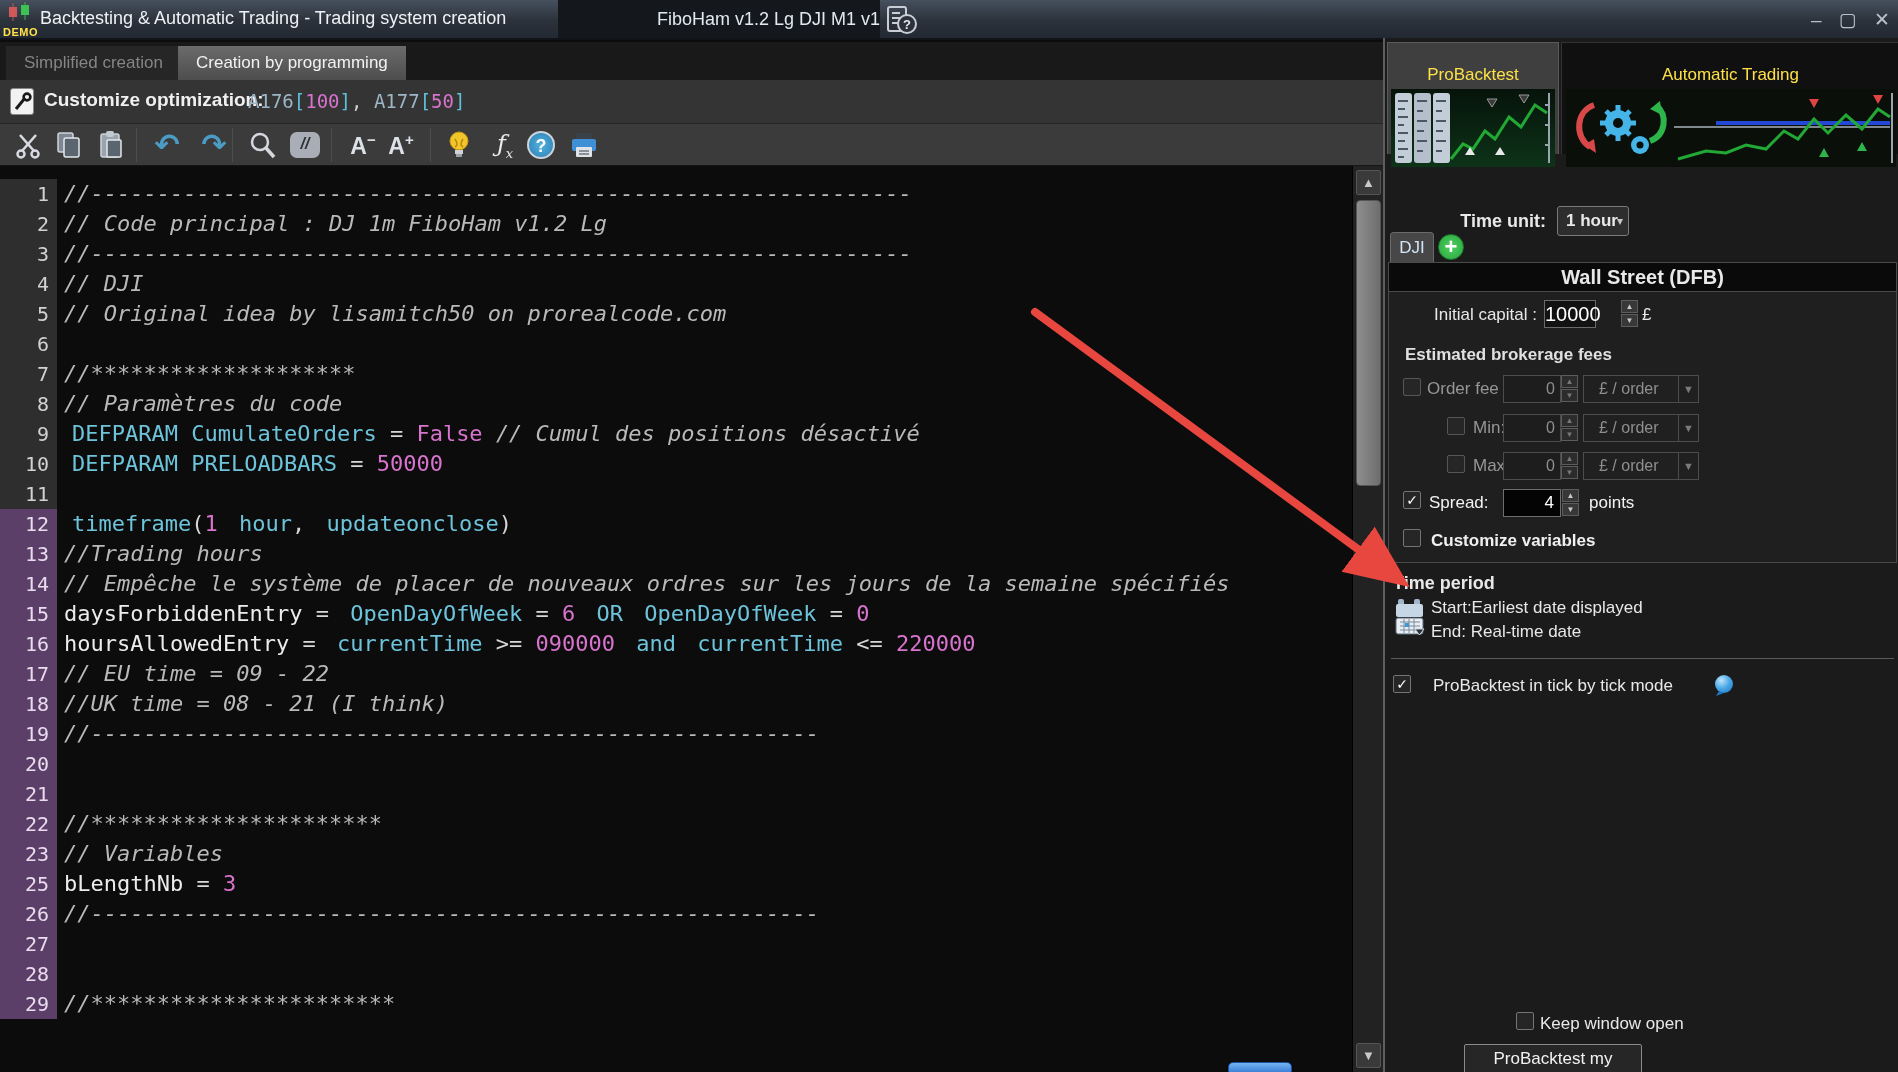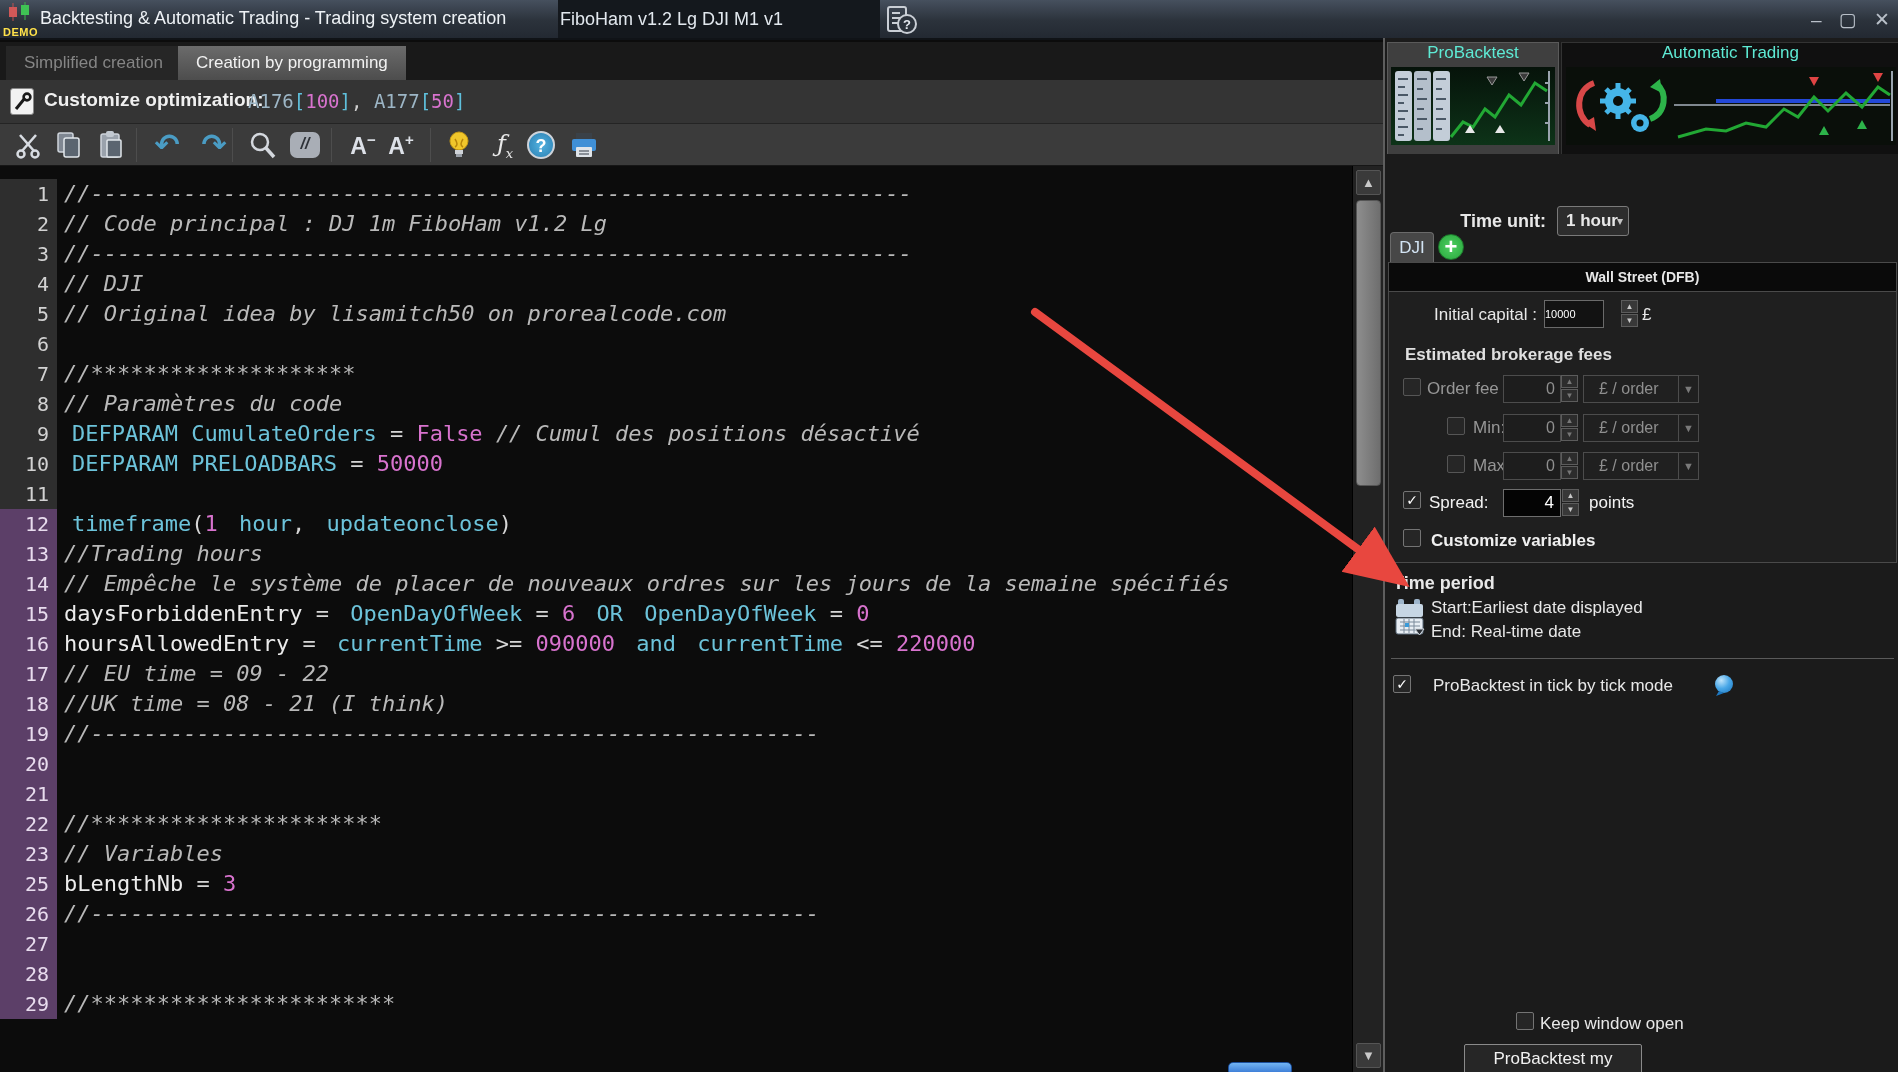--- a/index.html
+++ b/index.html
@@ -8,21 +8,21 @@
 
   
   #titlebar { position:absolute; left:0; top:0; width:1898px; height:40px;
     background:linear-gradient(#46505e,#2b323b 55%,#232932); border-bottom:2px solid #101317;
     color:#eef2f6; }
   #demo-badge { position:absolute; left:3px; top:2px; width:32px; height:36px; text-align:center; }
   #demo-badge .candles { height:20px; }
   #demo-badge .demo-txt { color:#ffe24a; font-weight:bold; font-size:11px; letter-spacing:.5px; }
   #win-title { position:absolute; left:40px; top:8px; font-size:18px; }
   #doc-tab { position:absolute; left:558px; top:0; width:322px; height:38px;
-    background:#14181d; color:#e2e8ee; font-size:18px; line-height:38px; padding-left:2px; }
+    background:#14181d; color:#e2e8ee; font-size:18px; line-height:38px; padding-left:20px;text-align:right; }
   #title-help { position:absolute; left:884px; top:5px; }
   #win-controls { position:absolute; right:2px; top:8px; color:#b9c0c9; font-size:19px; letter-spacing:6px; }
   #win-controls span { cursor:default; }
 
   
   #tabrow { position:absolute; left:0; top:42px; width:1383px; height:38px; background:#191919; }
   .ed-tab { position:absolute; top:4px; height:34px; line-height:34px; padding:0 18px; font-size:17px; }
   #tab-simplified { left:6px; color:#858585; background:#262626; }
   #tab-programming { left:178px; color:#f2f2f2; background:linear-gradient(#6b6b6b,#4d4d4d); }
   #optrow { position:absolute; left:0; top:80px; width:1383px; height:44px; background:#343434;
@@ -72,45 +72,45 @@
   #sb-up { top:4px; } #sb-down { bottom:4px; }
   #sb-thumb { position:absolute; left:3px; top:34px; width:25px; height:286px; border-radius:4px;
     background:linear-gradient(90deg,#8e8e8e,#6e6e6e); border:1px solid #555; }
 
   
   #rpanel { position:absolute; left:1383px; top:38px; width:515px; height:1034px; background:#1b1b1b;
     border-left:2px solid #5e5e5e; color:#e8e8e8; overflow:hidden; }
   .mode-tab { position:absolute; top:4px; height:112px; text-align:center; }
   #tab-probacktest { left:2px; width:172px; background:#3f3f3f; border:1px solid #5a5a5a; border-bottom:none; }
   #tab-autotrading { left:176px; width:339px; background:#101010; border:1px solid #333; border-bottom:none; }
-  .mode-tab .mt-label { font-size:17px; color:#5eead4; padding-top:0;text-align:center; }
+  .mode-tab .mt-label { font-size:17px; color:#fde047; padding-top:22px;text-align:center; }
   .mode-tab svg { margin-top:4px; }
 
   #timeunit-row { position:absolute; left:0; top:168px; width:100%; height:32px; }
   #timeunit-label { position:absolute; right:352px; top:5px; font-size:18px; font-weight:bold; }
   #timeunit-dd { position:absolute; left:172px; top:0; width:72px; height:30px; background:#2d2d2d;
     border:1px solid #7a7a7a; border-radius:3px; font-size:17px; font-weight:bold; line-height:28px;
     padding-left:8px; }
   #timeunit-dd .dd-ar { position:absolute; right:5px; top:0; color:#c5c5c5; font-size:12px; }
 
   #instr-tab { position:absolute; left:5px; top:194px; width:44px; height:30px; background:#474747;
     border:1px solid #6a6a6a; border-bottom:none; border-radius:4px 4px 0 0; color:#d3e4f4;
     font-size:17px; text-align:center; line-height:29px; }
   #instr-add { position:absolute; left:53px; top:196px; width:26px; height:26px; border-radius:50%;
     background:radial-gradient(#4fcf62,#28a73c); color:#fff; font-size:22px; font-weight:bold;
     text-align:center; line-height:24px; border:1px solid #1d7a2c; }
 
   #instr-box { position:absolute; left:3px; top:224px; width:509px; height:301px; background:#1f1f1f;
     border:1px solid #4a4a4a; }
   #instr-header { position:absolute; left:0; top:0; width:100%; height:29px; background:#0a0a0a;
-    border-bottom:1px solid #4a4a4a; font-size:14px; font-weight:bold; text-align:center; line-height:28px; }
+    border-bottom:1px solid #4a4a4a; font-size:20px; font-weight:bold; text-align:center; line-height:28px; }
   #capital-row { position:absolute; left:0; top:36px; width:100%; height:32px; }
   #capital-label { position:absolute; left:0; width:148px; top:6px; text-align:right; font-size:17px; }
-  #capital-input { position:absolute; left:155px; top:1px; width:60px; height:28px; background:#121212;
-    border:1px solid #6a6a6a; color:#fff; font-size:11px; text-align:left; line-height:26px; padding-right:5px; }
+  #capital-input { position:absolute; left:155px; top:1px; width:52px; height:28px; background:#121212;
+    border:1px solid #6a6a6a; color:#fff; font-size:20px; text-align:center; line-height:26px; padding-right:5px; }
   #capital-cur { position:absolute; left:253px; top:6px; font-size:17px; }
   .spinner { position:absolute; width:17px; height:28px; top:1px; }
   .spinner .sp { position:absolute; left:0; width:17px; height:13px; background:#383838; border:1px solid #5c5c5c;
     color:#c9c9c9; font-size:8px; text-align:center; line-height:11px; }
   .spinner .sp.up { top:0; } .spinner .sp.dn { top:14px; }
   .spinner.dis .sp { color:#777; background:#2c2c2c; }
 
   #fees-heading { position:absolute; left:16px; top:82px; font-size:17px; font-weight:bold; color:#e0e0e0; }
   .cb { position:absolute; width:18px; height:18px; background:#262626; border:1px solid #747474;
     border-radius:2px; color:#fff; font-size:14px; font-weight:bold; text-align:center; line-height:16px; }

